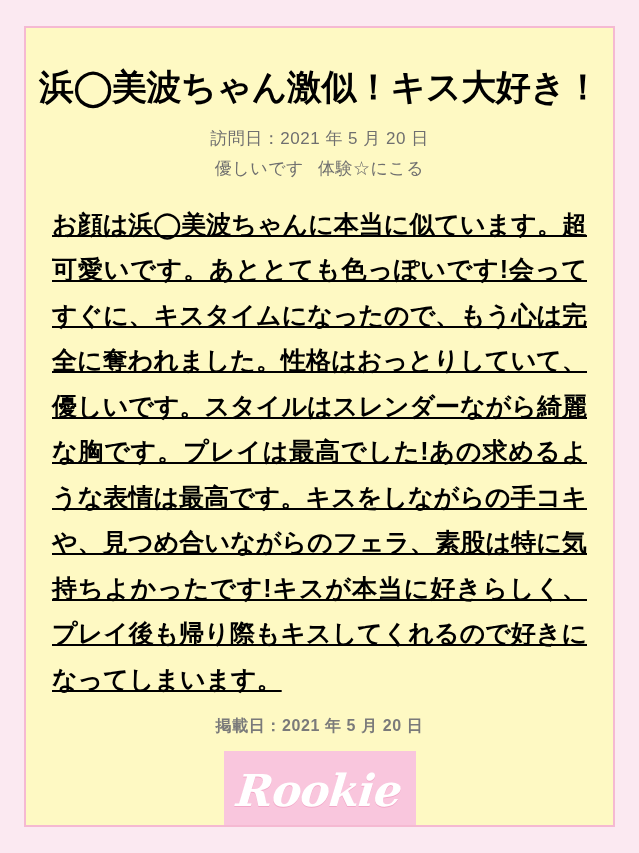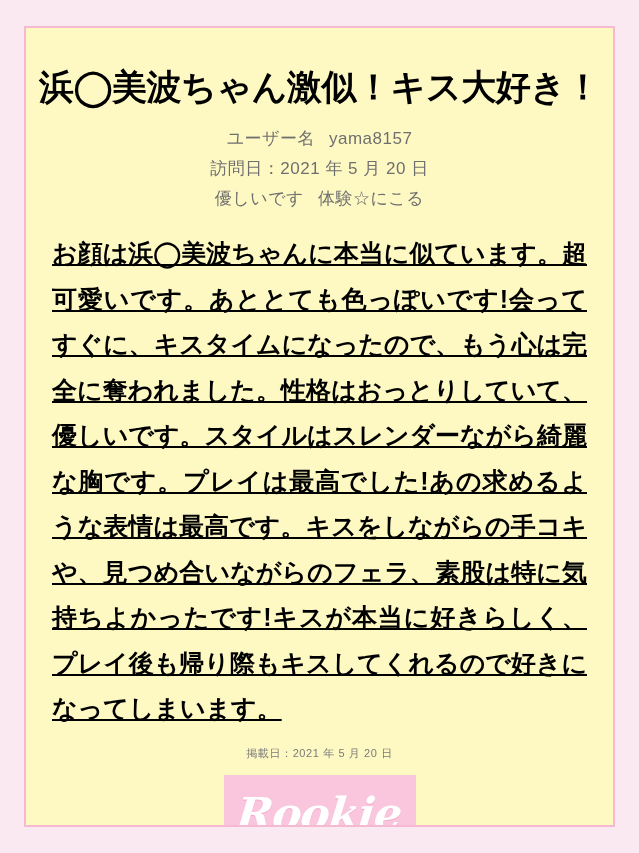--- a/index.html
+++ b/index.html
@@ -67,23 +67,24 @@
     line-height: 1.82;
     color: #000000;
     text-align: justify;
     text-justify: inter-character;
     letter-spacing: 0px;
     text-decoration: underline;
   }
   .posted {
     margin-top: 14px;
     color: #7a7a7a;
-    font-size: 11px;
+    font-size: 16px;
     letter-spacing: 0.6px;
     text-align: center;
+    font-weight: bold;
   }
   .logo-wrap {
     margin-top: 14px;
     width: 100%;
     display: flex;
     justify-content: center;
     flex: 1;
     align-items: flex-start;
   }
   .logo-box {
@@ -107,23 +108,20 @@
 </style>
 </head>
 <body>
 
 <div class="page">
   <div class="card">
 
     <div class="title">浜◯美波ちゃん激似！キス大好き！</div>
 
     <div class="meta">
-      <div class="row">
-        <span>ユーザー名</span><span class="gap"></span><span>yama8157</span>
-      </div>
       <div class="row">訪問日：2021 年 5 月 20 日</div>
       <div class="row">
         <span>優しいです</span><span class="gap"></span><span>体験☆にこる</span>
       </div>
     </div>
 
     <div class="body-text">お顔は浜◯美波ちゃんに本当に似ています。超可愛いです。あととても色っぽいです!会ってすぐに、キスタイムになったので、もう心は完全に奪われました。性格はおっとりしていて、優しいです。スタイルはスレンダーながら綺麗な胸です。プレイは最高でした!あの求めるような表情は最高です。キスをしながらの手コキや、見つめ合いながらのフェラ、素股は特に気持ちよかったです!キスが本当に好きらしく、プレイ後も帰り際もキスしてくれるので好きになってしまいます。</div>
 
     <div class="posted">掲載日：2021 年 5 月 20 日</div>
 

